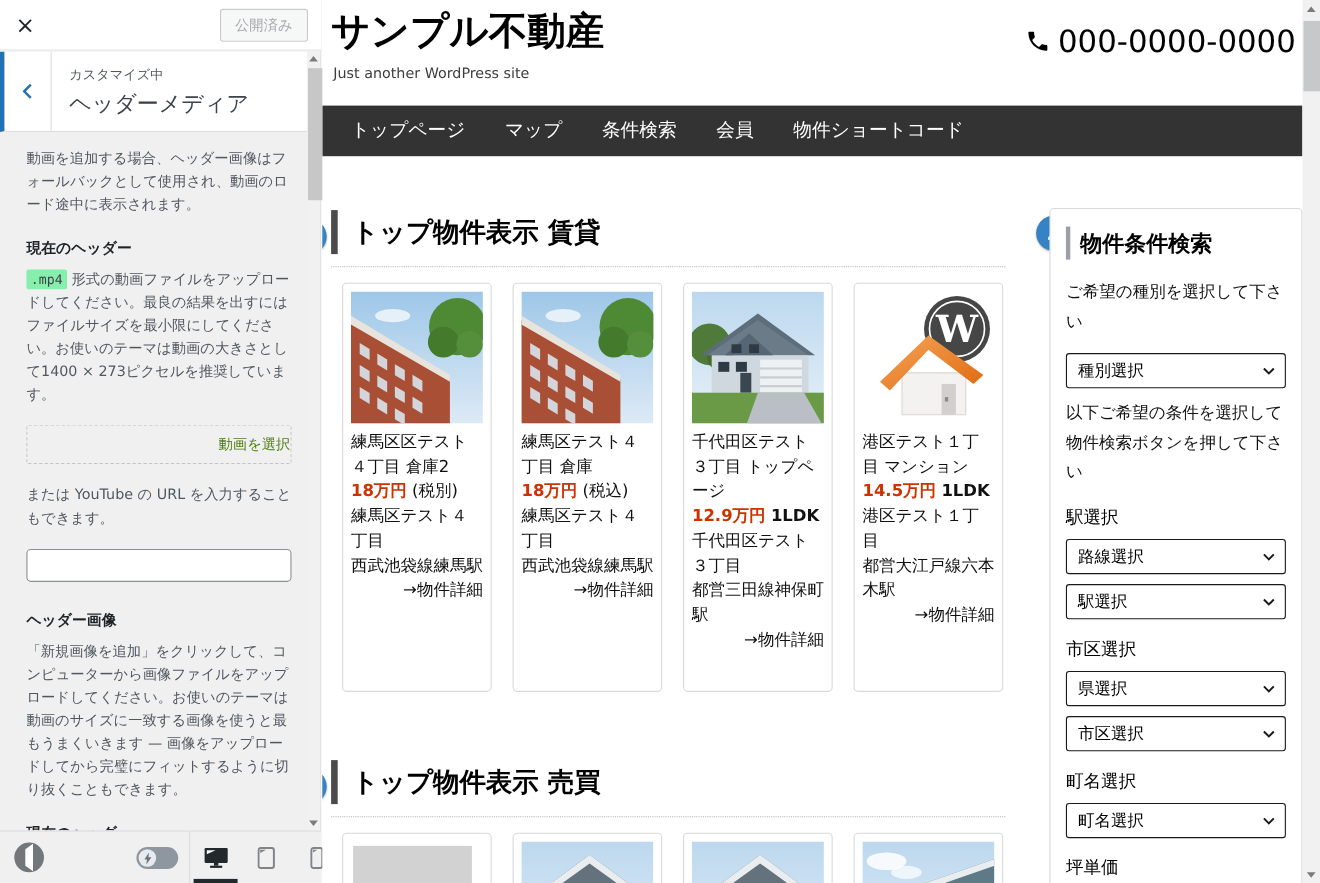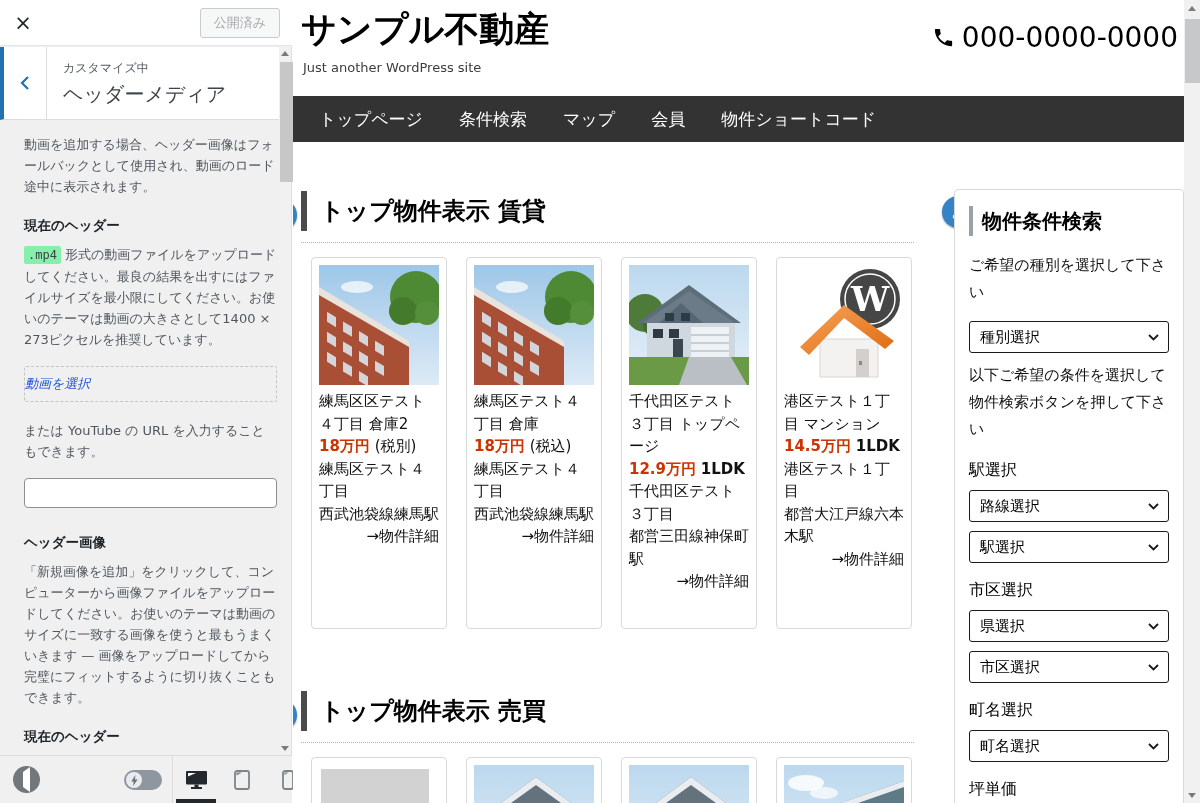--- a/index.html
+++ b/index.html
@@ -17,25 +17,25 @@
   .topbar { position:absolute; top:0; left:0; width:292px; height:46px; background:#fff; border-bottom:1px solid #e3e5e8; }
   .close-btn { position:absolute; left:0; top:0; width:46px; height:46px; background:none; border:none; font-size:21px; line-height:46px; color:#1d2327; padding:0; }
   .publish-btn { position:absolute; right:12px; top:8px; height:30px; padding:0 13px; background:#f6f7f7; border:1px solid #c9cbce; border-radius:3px; color:#a7aaad; font-size:13px; }
 
   .panel-header { position:absolute; top:47px; left:0; width:280px; height:73px; background:#fff; border-bottom:1px solid #ddd; border-left:4px solid #2271b1; display:flex; }
   .back-btn { width:43px; height:100%; background:none; border:none; border-right:1px solid #ddd; display:flex; align-items:center; justify-content:center; padding:0; }
   .panel-titles { padding:13px 0 0 16px; }
   .panel-context { display:block; font-size:12px; color:#50575e; margin-bottom:4px; }
   .panel-title { margin:0; font-size:20px; font-weight:400; color:#3c434a; }
 
-  .panel-content { position:absolute; top:120px; left:12px; width:281px; bottom:48px; padding:14px 16px 0 12px; font-size:13px; color:#50575e; overflow:hidden; }
+  .panel-content { position:absolute; top:120px; left:0; width:281px; bottom:48px; padding:14px 16px 0 24px; font-size:13px; color:#50575e; overflow:hidden; }
   .panel-content p { margin:0 0 14px; line-height:1.62; }
   .panel-content h3 { font-size:13.5px; font-weight:700; color:#1d2327; margin:20px 0 9px; }
   code.fmt { font-family:"DejaVu Sans Mono","Liberation Mono",monospace; font-size:12px; background:#86efac; padding:2px 4px; border-radius:2px; color:#3c434a; }
-  .btn-dashed { display:block; width:100%; padding:8px 0; text-align:left; border:1px dashed #c3c4c7; background:transparent; color:#1d4ed8; font-size:13px; border-radius:2px; margin:16px 0 18px;font-style:italic; }
+  .btn-dashed { display:block; width:100%; padding:8px 0; text-align:right; border:1px dashed #c3c4c7; background:transparent; color:#4d7c0f; font-size:13px; border-radius:2px; margin:16px 0 18px; }
   .youtube-input { width:100%; height:30px; border:1px solid #8c8f94; border-radius:4px; background:#fff; padding:0 8px; font-size:13px; margin:2px 0 6px; }
 
   
   .sb-scrollbar { position:absolute; top:47px; right:0; width:12px; bottom:48px; background:#f1f1f1; }
   .sb-scrollbar .thumb { position:absolute; top:15px; bottom:56px; left:1px; right:1px; background:#c7c7c7; }
   .tri-up { width:0; height:0; border-left:4px solid transparent; border-right:4px solid transparent; border-bottom:5px solid #7b7b7b; margin:4px auto 0; }
   .tri-down { width:0; height:0; border-left:4px solid transparent; border-right:4px solid transparent; border-top:5px solid #7b7b7b; margin:4px auto 0; }
   .sb-scrollbar .tri-down { position:absolute; bottom:4px; left:2px; }
 
   
@@ -203,24 +203,24 @@
         <span>000-0000-0000</span>
       </div>
     </div>
 
     <nav class="nav">
       <ul>
         <li>
             <a>トップページ</a>
           </li>
         <li>
-            <a>条件検索</a>
+            <a>マップ</a>
           </li>
         <li>
-            <a>マップ</a>
+            <a>条件検索</a>
           </li>
         <li>
             <a>会員</a>
           </li>
         <li>
             <a>物件ショートコード</a>
           </li>
       </ul>
     </nav>
 

